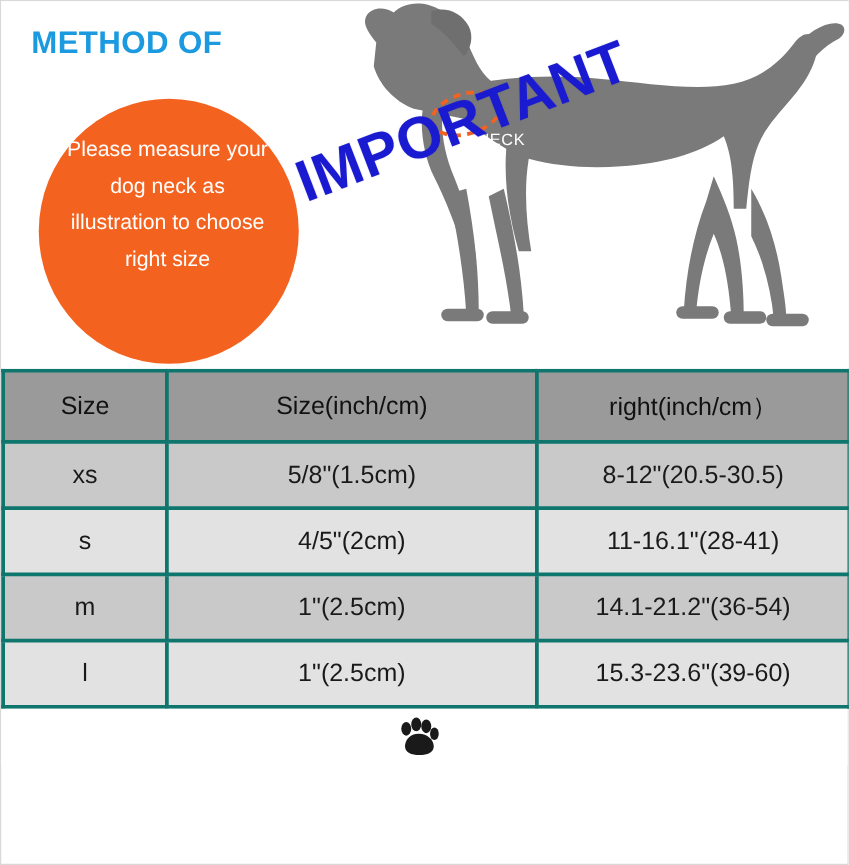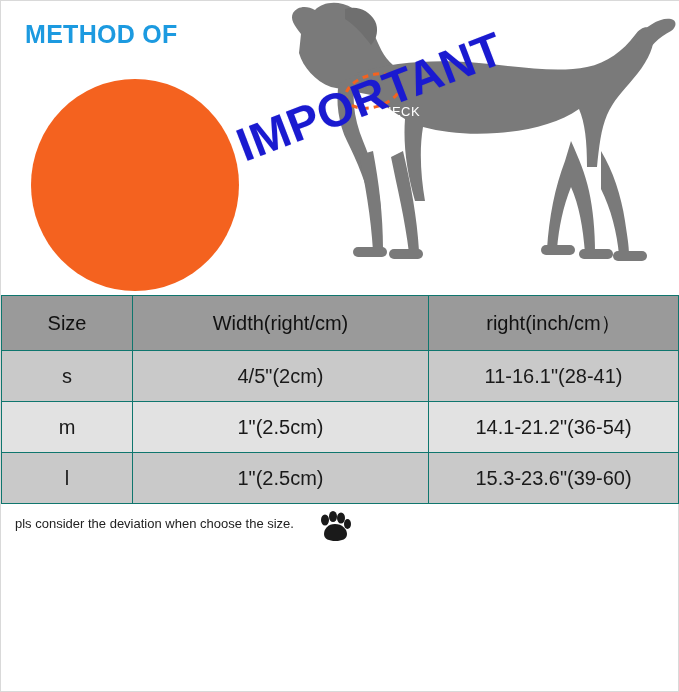--- a/index.html
+++ b/index.html
@@ -96,21 +96,21 @@
   }
 
   
   table.size-table {
     border-collapse: collapse;
     width: 100%;
     table-layout: fixed;
   }
   table.size-table th,
   table.size-table td {
-    border: 1px solid #0f766e;
+    border: 3px solid #0f766e;
     text-align: center;
     font-size: 20px;
     color: #1a1a1a;
     font-weight: normal;
     height: 50px;
     padding: 0;
   }
   table.size-table thead th {
     background: #9a9a9a;
     color: #111111;
@@ -193,58 +193,63 @@
       </g>
 
       <g>
         <ellipse cx="372" cy="90" rx="28" ry="16" transform="rotate(-16 372 90)" fill="none" stroke="#f4621f" stroke-width="3" stroke-dasharray="6 5"></ellipse>
       </g>
     </svg>
 
     <div class="neck-label">NECK</div>
 
     <div class="blob"></div>
+    <div class="blob-text">Please measure your dog neck as illustration to choose right size</div>
 
     <div class="important">IMPORTANT</div>
   </div>
 
   <table class="size-table">
     <colgroup>
       <col class="c1">
         <col class="c2">
         <col class="c3">
     </colgroup>
     <thead>
       <tr>
         <th>Size</th>
-        <th>Width(right/cm)</th>
+        <th>Size(inch/cm)</th>
         <th>right(inch/cm）</th>
       </tr>
     </thead>
     <tbody>
+      <tr>
+        <td>xs</td>
+        <td>5/8"(1.5cm)</td>
+        <td>8-12"(20.5-30.5)</td>
+      </tr>
       <tr>
         <td>s</td>
         <td>4/5"(2cm)</td>
         <td>11-16.1"(28-41)</td>
       </tr>
       <tr>
         <td>m</td>
         <td>1"(2.5cm)</td>
         <td>14.1-21.2"(36-54)</td>
       </tr>
       <tr>
         <td>l</td>
         <td>1"(2.5cm)</td>
         <td>15.3-23.6"(39-60)</td>
       </tr>
     </tbody>
   </table>
 
   <div class="footer">
-    <div class="footnote">pls consider the deviation when choose the size.</div>
     <svg class="paw" viewBox="0 0 38 34">
       <g fill="#1a1a1a">
         <ellipse cx="9" cy="10" rx="4" ry="5.5"></ellipse>
         <ellipse cx="17" cy="6.5" rx="4" ry="5.5"></ellipse>
         <ellipse cx="25" cy="8" rx="4" ry="5.5"></ellipse>
         <ellipse cx="31.5" cy="14" rx="3.5" ry="5"></ellipse>
         <path d="M19 14 C26 14 31 19 31 24 C31 29 26 31 19.5 31 C13 31 8 29 8 24 C8 19 12 14 19 14 Z"></path>
       </g>
     </svg>
   </div>

